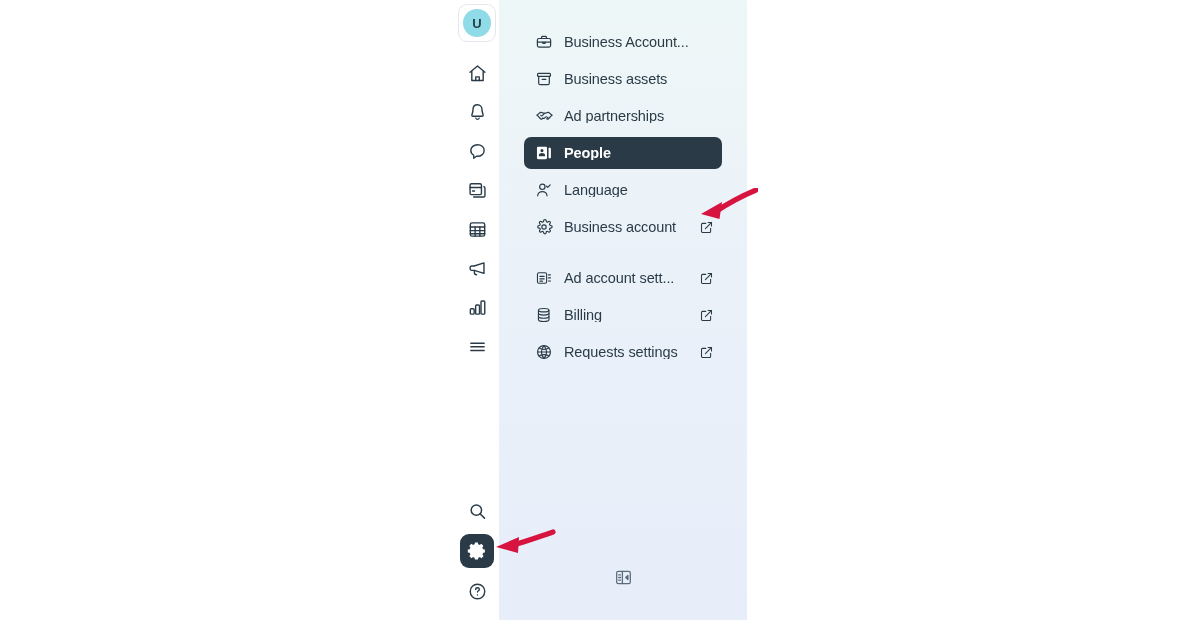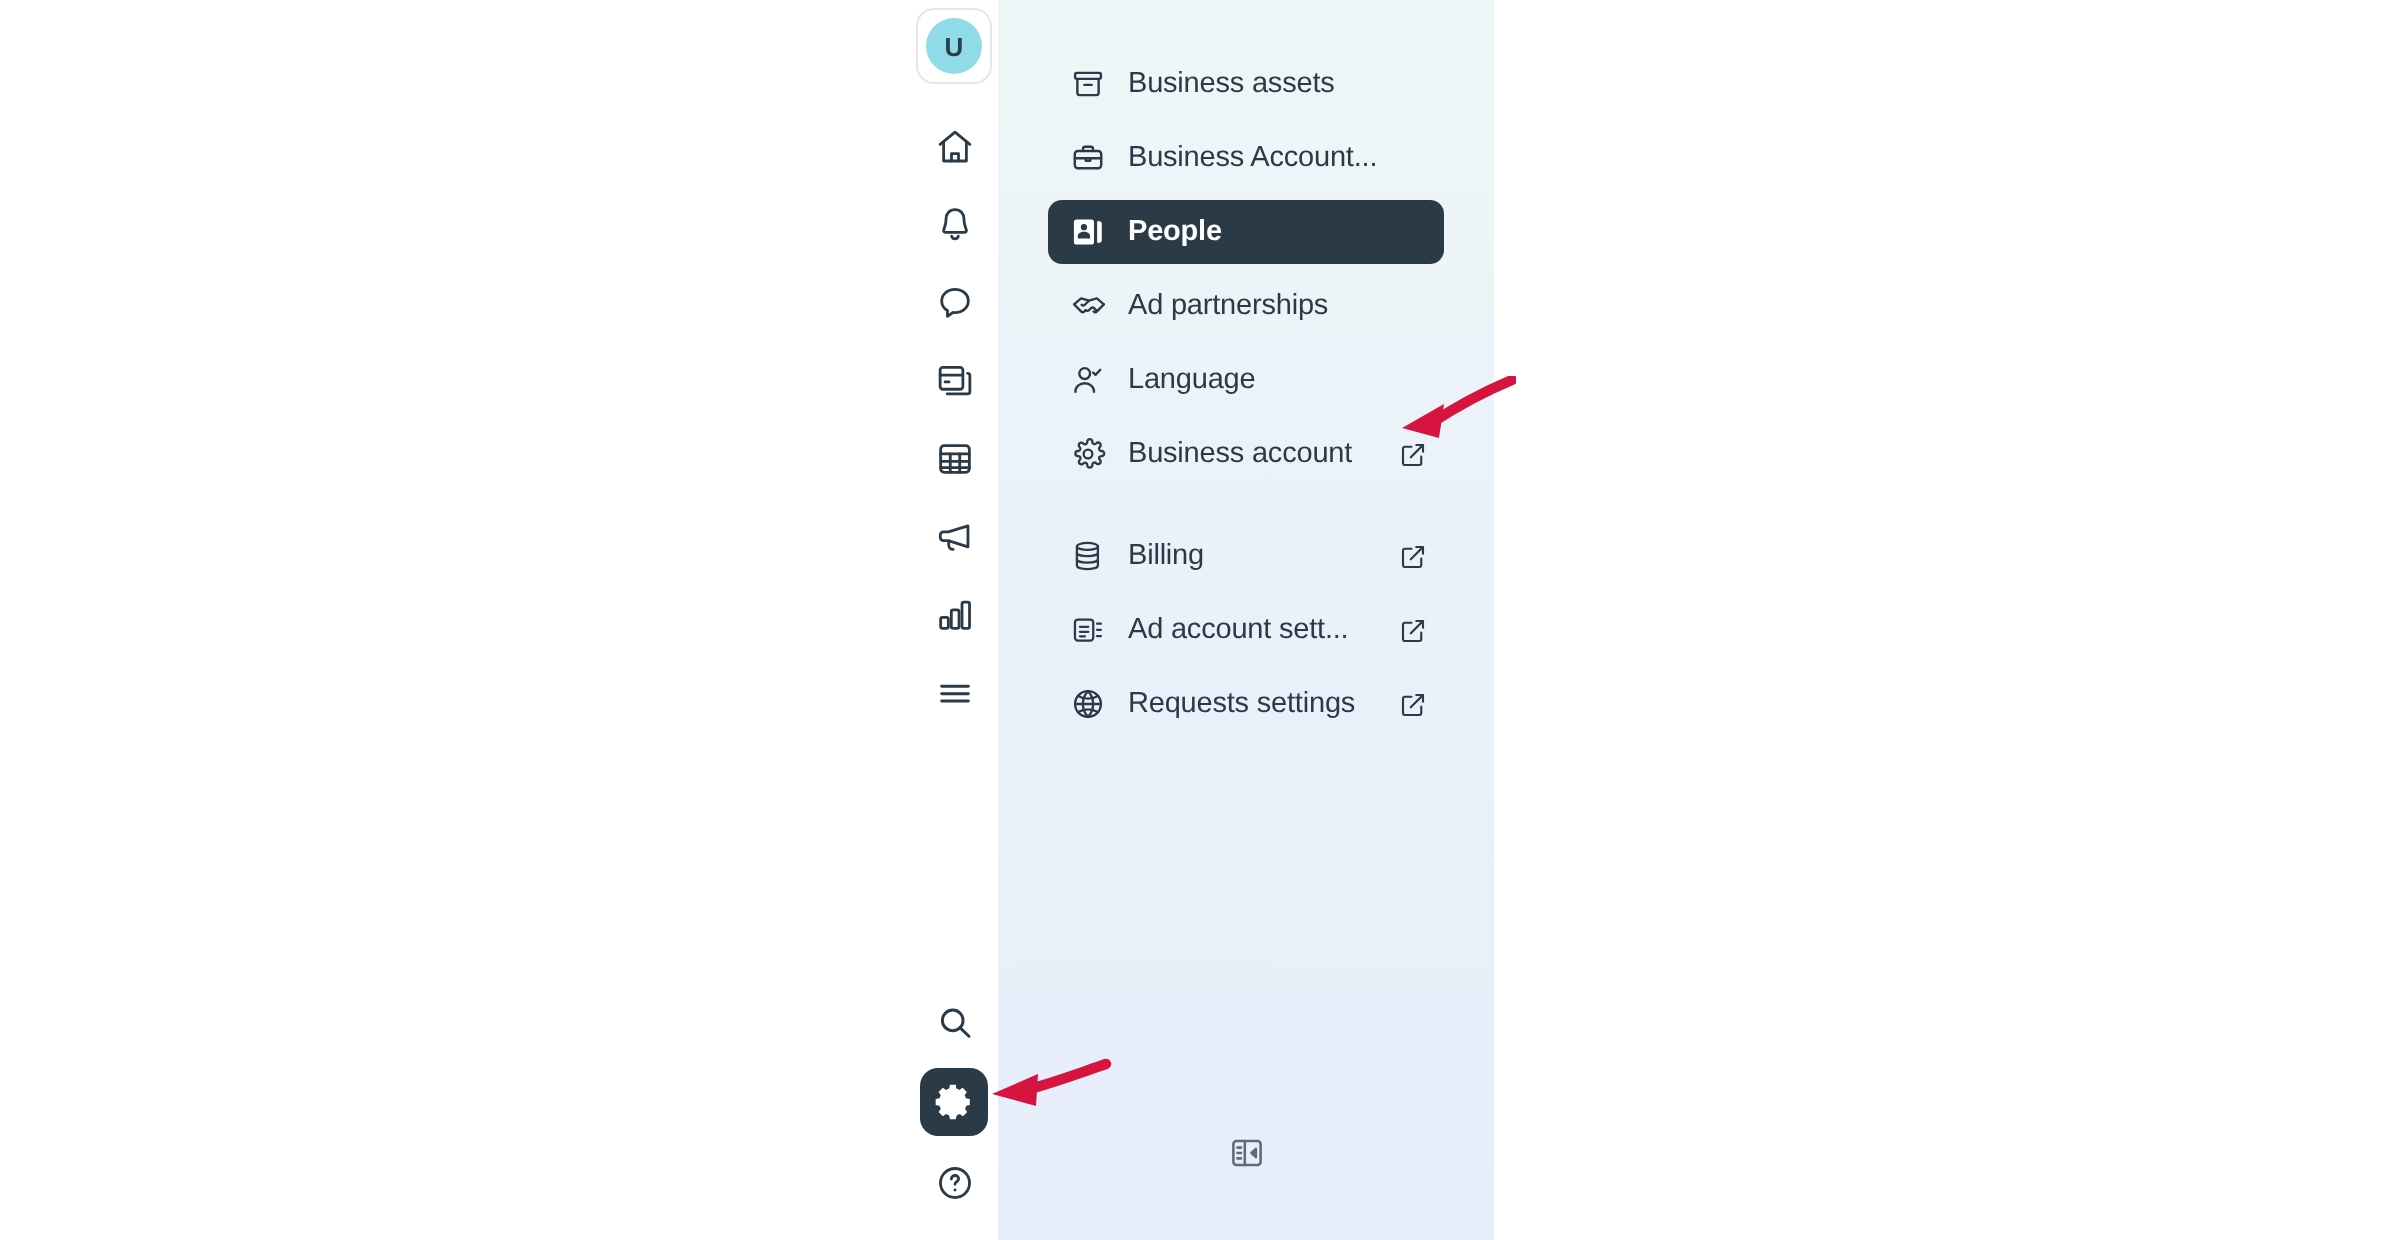--- a/index.html
+++ b/index.html
@@ -220,63 +220,63 @@
 
   <div class="panel">
 
     <div class="menu">
 
       <div class="menu-group">
 
         <div class="menu-item">
           <span class="mi-icon">
             <svg width="18" height="18" viewBox="0 0 24 24" fill="none" stroke="#2a3b47" stroke-width="1.6" stroke-linecap="round" stroke-linejoin="round">
-              <rect x="3.4" y="4.6" width="17.2" height="4" rx="1.2"></rect>
-              <path d="M4.9 8.6v9.2c0 .9.7 1.6 1.6 1.6h11c.9 0 1.6-.7 1.6-1.6V8.6"></path>
-              <path d="M9.6 12.6h4.8"></path>
-            </svg>
-          </span>
-          <span class="mi-label">Business assets</span>
-        </div>
-
-        <div class="menu-item">
-          <span class="mi-icon">
-            <svg width="18" height="18" viewBox="0 0 24 24" fill="none" stroke="#2a3b47" stroke-width="1.6" stroke-linecap="round" stroke-linejoin="round">
               <rect x="3.2" y="7.3" width="17.6" height="11.5" rx="2"></rect>
               <path d="M8.7 7.3V5.9c0-.8.6-1.4 1.4-1.4h3.8c.8 0 1.4.6 1.4 1.4v1.4"></path>
               <path d="M3.2 12.2h17.6"></path>
                 <path d="M10.5 12.2v1.6h3v-1.6"></path>
             </svg>
           </span>
           <span class="mi-label">Business Account...</span>
         </div>
 
-        <div class="menu-item active">
-          <span class="mi-icon">
-            <svg width="18" height="18" viewBox="0 0 24 24" fill="#ffffff">
-              <path d="M4.2 3.6h10.2c.9 0 1.6.7 1.6 1.6v13.6c0 .9-.7 1.6-1.6 1.6H4.2c-.9 0-1.6-.7-1.6-1.6V5.2c0-.9.7-1.6 1.6-1.6Zm5.1 3.1a2.1 2.1 0 1 0 0 4.2 2.1 2.1 0 0 0 0-4.2Zm0 5.2c-2.3 0-4.1 1.2-4.1 2.7v1.7h8.2v-1.7c0-1.5-1.8-2.7-4.1-2.7Z"></path>
-              <path d="M18.1 4.9h1.6c.8 0 1.5.7 1.5 1.5v11.2c0 .8-.7 1.5-1.5 1.5h-1.6V4.9Z"></path>
-            </svg>
-          </span>
-          <span class="mi-label">People</span>
+        <div class="menu-item">
+          <span class="mi-icon">
+            <svg width="18" height="18" viewBox="0 0 24 24" fill="none" stroke="#2a3b47" stroke-width="1.6" stroke-linecap="round" stroke-linejoin="round">
+              <rect x="3.4" y="4.6" width="17.2" height="4" rx="1.2"></rect>
+              <path d="M4.9 8.6v9.2c0 .9.7 1.6 1.6 1.6h11c.9 0 1.6-.7 1.6-1.6V8.6"></path>
+              <path d="M9.6 12.6h4.8"></path>
+            </svg>
+          </span>
+          <span class="mi-label">Business assets</span>
         </div>
 
         <div class="menu-item">
           <span class="mi-icon">
             <svg width="19" height="19" viewBox="0 0 24 24" fill="none" stroke="#2a3b47" stroke-width="1.5" stroke-linecap="round" stroke-linejoin="round">
               <path d="M2.6 10.3 7 6.6l5 1.4 5-1.4 4.4 3.7"></path>
               <path d="M2.6 10.3 7 14.8c.6.6 1.5.6 2.1 0l.8-.8"></path>
               <path d="M21.4 10.3 17 14.8c-.6.6-1.5.6-2.1 0"></path>
               <path d="M9.9 14c.6.6 1.5.6 2.1 0l1.2-1.2c.6-.6 1.5-.6 2.1 0l1.7 1.7"></path>
               <path d="M12 8 9.4 10.6c-.6.6-1.5.6-2.1 0"></path>
             </svg>
           </span>
           <span class="mi-label">Ad partnerships</span>
         </div>
 
+        <div class="menu-item active">
+          <span class="mi-icon">
+            <svg width="18" height="18" viewBox="0 0 24 24" fill="#ffffff">
+              <path d="M4.2 3.6h10.2c.9 0 1.6.7 1.6 1.6v13.6c0 .9-.7 1.6-1.6 1.6H4.2c-.9 0-1.6-.7-1.6-1.6V5.2c0-.9.7-1.6 1.6-1.6Zm5.1 3.1a2.1 2.1 0 1 0 0 4.2 2.1 2.1 0 0 0 0-4.2Zm0 5.2c-2.3 0-4.1 1.2-4.1 2.7v1.7h8.2v-1.7c0-1.5-1.8-2.7-4.1-2.7Z"></path>
+              <path d="M18.1 4.9h1.6c.8 0 1.5.7 1.5 1.5v11.2c0 .8-.7 1.5-1.5 1.5h-1.6V4.9Z"></path>
+            </svg>
+          </span>
+          <span class="mi-label">People</span>
+        </div>
+
         <div class="menu-item">
           <span class="mi-icon">
             <svg width="18" height="18" viewBox="0 0 24 24" fill="none" stroke="#2a3b47" stroke-width="1.6" stroke-linecap="round" stroke-linejoin="round">
               <circle cx="9.8" cy="7.7" r="3.6"></circle>
               <path d="M3.6 19.8c0-3.4 2.8-5.6 6.2-5.6s6.2 2.2 6.2 5.6"></path>
               <path d="M15.4 7 17 8.6l3.2-3.4"></path>
             </svg>
           </span>
           <span class="mi-label">Language</span>
         </div>
@@ -298,56 +298,56 @@
           </span>
         </div>
 
       </div>
 
       <div class="menu-group">
 
         <div class="menu-item">
           <span class="mi-icon">
             <svg width="18" height="18" viewBox="0 0 24 24" fill="none" stroke="#2a3b47" stroke-width="1.5" stroke-linecap="round" stroke-linejoin="round">
+              <rect x="3.3" y="5" width="12.2" height="14" rx="2"></rect>
+              <path d="M6.6 9.9h5.6M6.6 13.2h5.6M6.6 16.2h3.4"></path>
+              <path d="M18 7.8h2.6M18 11.9h2.6M18 16h2.6"></path>
+            </svg>
+          </span>
+          <span class="mi-label">Ad account sett...</span>
+          <span class="mi-ext">
+            <svg width="15" height="15" viewBox="0 0 24 24" fill="none" stroke="#2a3b47" stroke-width="1.7" stroke-linecap="round" stroke-linejoin="round">
+              <path d="M18.6 13.3v5.1c0 .9-.7 1.6-1.6 1.6H5.6c-.9 0-1.6-.7-1.6-1.6V7c0-.9.7-1.6 1.6-1.6h5.2"></path>
+              <path d="M14.6 4h5.4v5.4"></path>
+                <path d="M10.2 13.8 19.7 4.3"></path>
+            </svg>
+          </span>
+        </div>
+
+        <div class="menu-item">
+          <span class="mi-icon">
+            <svg width="18" height="18" viewBox="0 0 24 24" fill="none" stroke="#2a3b47" stroke-width="1.5" stroke-linecap="round" stroke-linejoin="round">
               <ellipse cx="11.6" cy="5.6" rx="7" ry="2.3"></ellipse>
               <path d="M4.6 5.6v4.2c0 1.3 3.1 2.3 7 2.3s7-1 7-2.3V5.6"></path>
               <path d="M4.6 9.8v4.3c0 1.3 3.1 2.3 7 2.3s7-1 7-2.3V9.8"></path>
               <path d="M4.6 14.1v4.3c0 1.3 3.1 2.3 7 2.3s7-1 7-2.3v-4.3"></path>
             </svg>
           </span>
           <span class="mi-label">Billing</span>
           <span class="mi-ext">
             <svg width="15" height="15" viewBox="0 0 24 24" fill="none" stroke="#2a3b47" stroke-width="1.7" stroke-linecap="round" stroke-linejoin="round">
               <path d="M18.6 13.3v5.1c0 .9-.7 1.6-1.6 1.6H5.6c-.9 0-1.6-.7-1.6-1.6V7c0-.9.7-1.6 1.6-1.6h5.2"></path>
               <path d="M14.6 4h5.4v5.4"></path>
                 <path d="M10.2 13.8 19.7 4.3"></path>
             </svg>
           </span>
         </div>
 
         <div class="menu-item">
           <span class="mi-icon">
-            <svg width="18" height="18" viewBox="0 0 24 24" fill="none" stroke="#2a3b47" stroke-width="1.5" stroke-linecap="round" stroke-linejoin="round">
-              <rect x="3.3" y="5" width="12.2" height="14" rx="2"></rect>
-              <path d="M6.6 9.9h5.6M6.6 13.2h5.6M6.6 16.2h3.4"></path>
-              <path d="M18 7.8h2.6M18 11.9h2.6M18 16h2.6"></path>
-            </svg>
-          </span>
-          <span class="mi-label">Ad account sett...</span>
-          <span class="mi-ext">
-            <svg width="15" height="15" viewBox="0 0 24 24" fill="none" stroke="#2a3b47" stroke-width="1.7" stroke-linecap="round" stroke-linejoin="round">
-              <path d="M18.6 13.3v5.1c0 .9-.7 1.6-1.6 1.6H5.6c-.9 0-1.6-.7-1.6-1.6V7c0-.9.7-1.6 1.6-1.6h5.2"></path>
-              <path d="M14.6 4h5.4v5.4"></path>
-                <path d="M10.2 13.8 19.7 4.3"></path>
-            </svg>
-          </span>
-        </div>
-
-        <div class="menu-item">
-          <span class="mi-icon">
             <svg width="18" height="18" viewBox="0 0 24 24" fill="none" stroke="#2a3b47" stroke-width="1.55" stroke-linecap="round" stroke-linejoin="round">
               <circle cx="12" cy="12" r="8.6"></circle>
               <path d="M3.4 12h17.2"></path>
               <path d="M12 3.4c2.2 2.3 3.4 5.4 3.4 8.6S14.2 18.3 12 20.6c-2.2-2.3-3.4-5.4-3.4-8.6S9.8 5.7 12 3.4Z"></path>
               <path d="M5.5 6.6c1.9 1.2 4.1 1.8 6.5 1.8s4.6-.6 6.5-1.8"></path>
               <path d="M5.5 17.4c1.9-1.2 4.1-1.8 6.5-1.8s4.6.6 6.5 1.8"></path>
             </svg>
           </span>
           <span class="mi-label">Requests settings</span>
           <span class="mi-ext">

